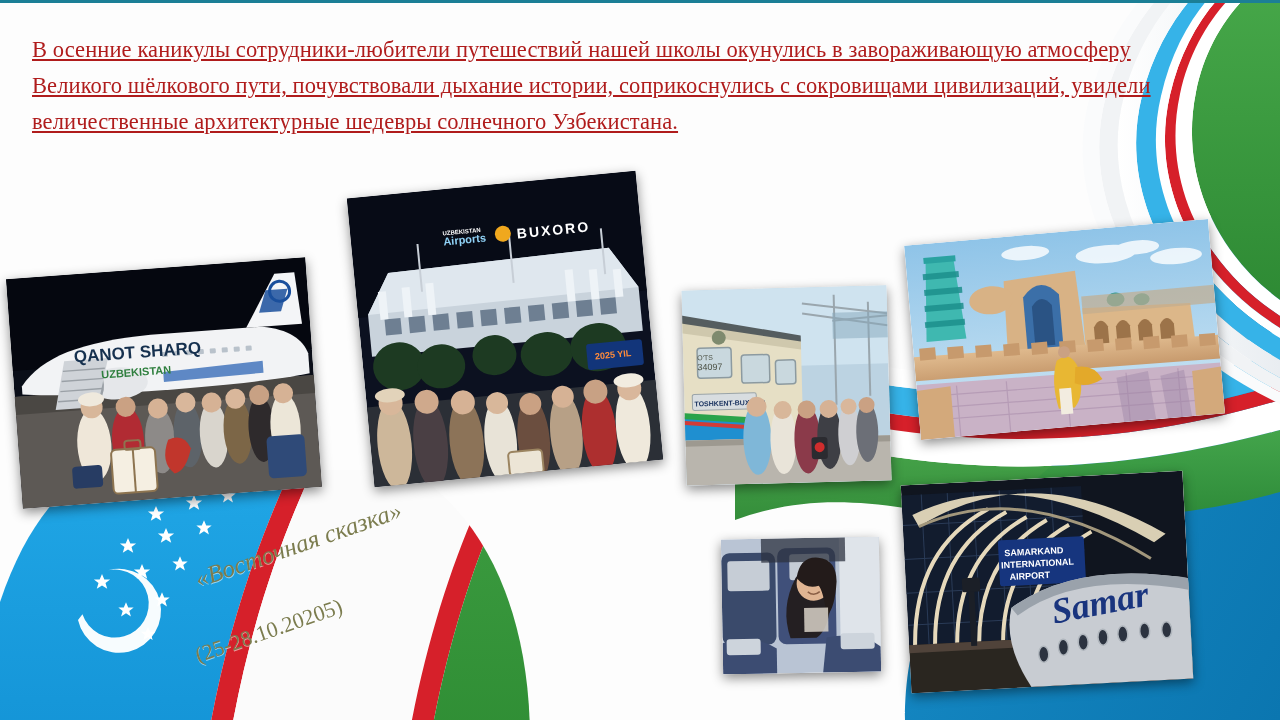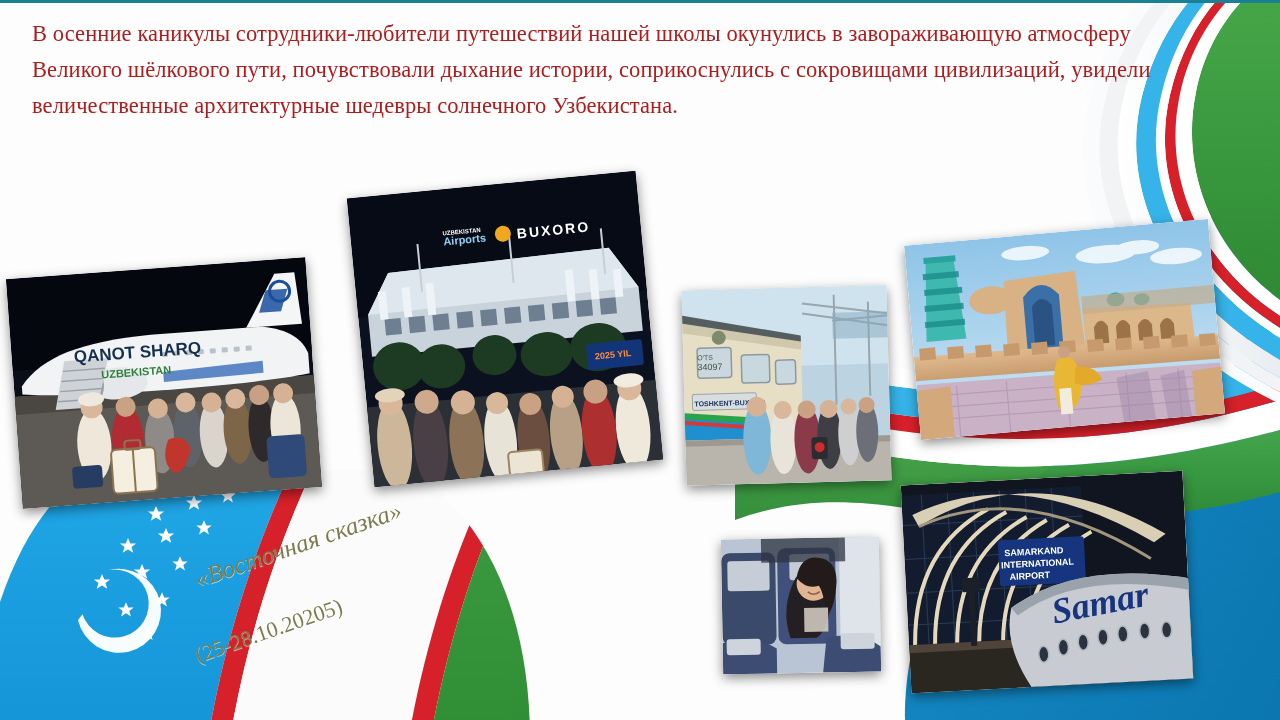--- a/index.html
+++ b/index.html
@@ -16,27 +16,28 @@
   .top-rule{
     position:absolute;left:0;top:0;width:1280px;height:3px;
     background:#1b7f96;z-index:40;
   }
   
   .deco-layer{position:absolute;inset:0;z-index:1;}
   .deco-layer svg{display:block;width:1280px;height:720px;}
 
   
   .headline{
-    position:absolute;left:32px;top:16px;width:1186px;
+    position:absolute;left:32px;top:32px;width:1186px;
     z-index:20;
     color:#B01C1C;
     font-family:"Liberation Serif", serif;
     font-size:22.5px;line-height:36px;
     letter-spacing:.1px;
     text-align:left;
+    text-decoration:underline;
   }
   
   .photo{
     position:absolute;z-index:25;
     background:#fff;
     box-shadow:0 4px 12px rgba(0,0,0,.45);
     overflow:hidden;
   }
   .photo .inner{position:absolute;inset:0;overflow:hidden;}
 

